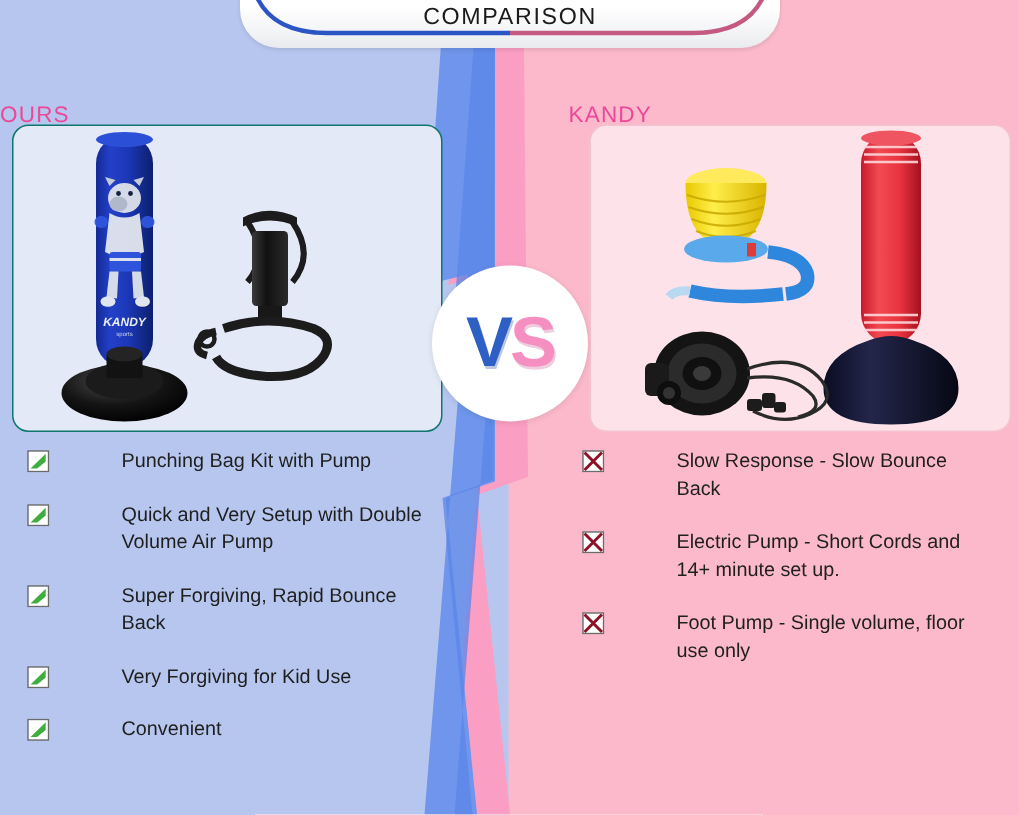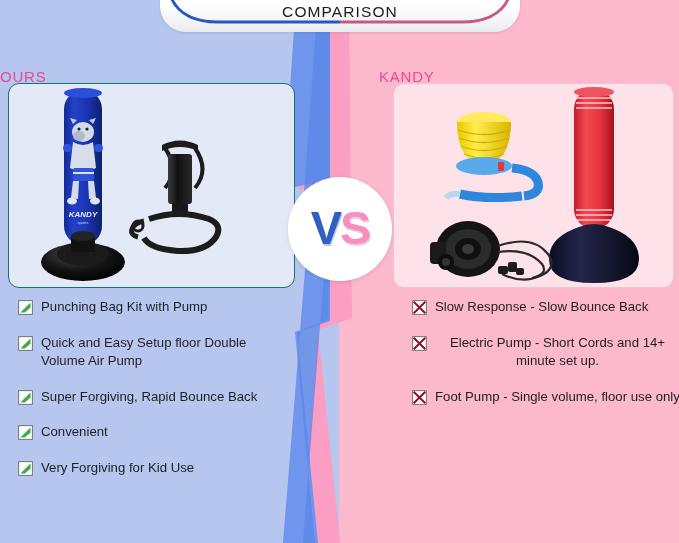--- a/index.html
+++ b/index.html
@@ -59,22 +59,22 @@
     display:flex;align-items:center;justify-content:center;z-index:6;
   }
   .vs-text{font-size:47px;font-weight:bold;font-family:"Liberation Sans",sans-serif;
            letter-spacing:-2px;line-height:1;transform:translateY(-2px);}
   .vs-v{color:#2e5fc4;text-shadow:1px 2px 0 rgba(40,70,150,.30);}
   .vs-s{color:#f58fc2;text-shadow:1px 2px 0 rgba(210,110,160,.35);}
 
   
   .list{position:absolute;top:298px;}
   .list.left{left:18px;width:272px;}
-  .list.right{left:412px;width:268px;text-align:center;}
-  .item{display:flex;align-items:flex-start;margin-bottom:17px;}
+  .list.right{left:388px;width:268px;}
+  .item{display:flex;align-items:flex-start;margin-bottom:17px;gap:40px;}
   .item-icon{flex:0 0 auto;width:15px;height:15px;margin-right:8px;margin-top:2px;}
   .item-text{
     font-size:13.2px;line-height:18.5px;color:#1f1f1f;
     font-family:"Liberation Sans",sans-serif;
   }
 
   
   .art{position:absolute;inset:0;}
 </style>
 </head>
@@ -252,43 +252,43 @@
         <rect x="0.7" y="0.7" width="14.6" height="14.6" fill="#ffffff" stroke="#6b6b6b" stroke-width="1"></rect>
         <path d="M2.5,13.2 L13.3,2.6 L13.3,8.2 L7.2,13.2 Z" fill="#3fae3f"></path>
       </svg>
       <span class="item-text">Punching Bag Kit with Pump</span>
     </div>
     <div class="item">
       <svg class="item-icon" viewBox="0 0 16 16">
         <rect x="0.7" y="0.7" width="14.6" height="14.6" fill="#ffffff" stroke="#6b6b6b" stroke-width="1"></rect>
         <path d="M2.5,13.2 L13.3,2.6 L13.3,8.2 L7.2,13.2 Z" fill="#3fae3f"></path>
       </svg>
-      <span class="item-text">Quick and Easy Setup floor Double Volume Air Pump</span>
+      <span class="item-text">Quick and Very Setup with Double Volume Air Pump</span>
     </div>
     <div class="item">
       <svg class="item-icon" viewBox="0 0 16 16">
         <rect x="0.7" y="0.7" width="14.6" height="14.6" fill="#ffffff" stroke="#6b6b6b" stroke-width="1"></rect>
         <path d="M2.5,13.2 L13.3,2.6 L13.3,8.2 L7.2,13.2 Z" fill="#3fae3f"></path>
       </svg>
       <span class="item-text">Super Forgiving, Rapid Bounce Back</span>
     </div>
     <div class="item">
       <svg class="item-icon" viewBox="0 0 16 16">
         <rect x="0.7" y="0.7" width="14.6" height="14.6" fill="#ffffff" stroke="#6b6b6b" stroke-width="1"></rect>
         <path d="M2.5,13.2 L13.3,2.6 L13.3,8.2 L7.2,13.2 Z" fill="#3fae3f"></path>
       </svg>
+      <span class="item-text">Very Forgiving for Kid Use</span>
+    </div>
+    <div class="item">
+      <svg class="item-icon" viewBox="0 0 16 16">
+        <rect x="0.7" y="0.7" width="14.6" height="14.6" fill="#ffffff" stroke="#6b6b6b" stroke-width="1"></rect>
+        <path d="M2.5,13.2 L13.3,2.6 L13.3,8.2 L7.2,13.2 Z" fill="#3fae3f"></path>
+      </svg>
       <span class="item-text">Convenient</span>
     </div>
-    <div class="item">
-      <svg class="item-icon" viewBox="0 0 16 16">
-        <rect x="0.7" y="0.7" width="14.6" height="14.6" fill="#ffffff" stroke="#6b6b6b" stroke-width="1"></rect>
-        <path d="M2.5,13.2 L13.3,2.6 L13.3,8.2 L7.2,13.2 Z" fill="#3fae3f"></path>
-      </svg>
-      <span class="item-text">Very Forgiving for Kid Use</span>
-    </div>
   </div>
 
   <div class="list right">
     <div class="item">
       <svg class="item-icon" viewBox="0 0 16 16">
         <rect x="0.7" y="0.7" width="14.6" height="14.6" fill="#ffffff" stroke="#6b6b6b" stroke-width="1"></rect>
         <path d="M1.8,1.8 L14.2,14.2 M14.2,1.8 L1.8,14.2" stroke="#8d1226" stroke-width="2.1"></path>
       </svg>
       <span class="item-text">Slow Response - Slow Bounce Back</span>
     </div>

